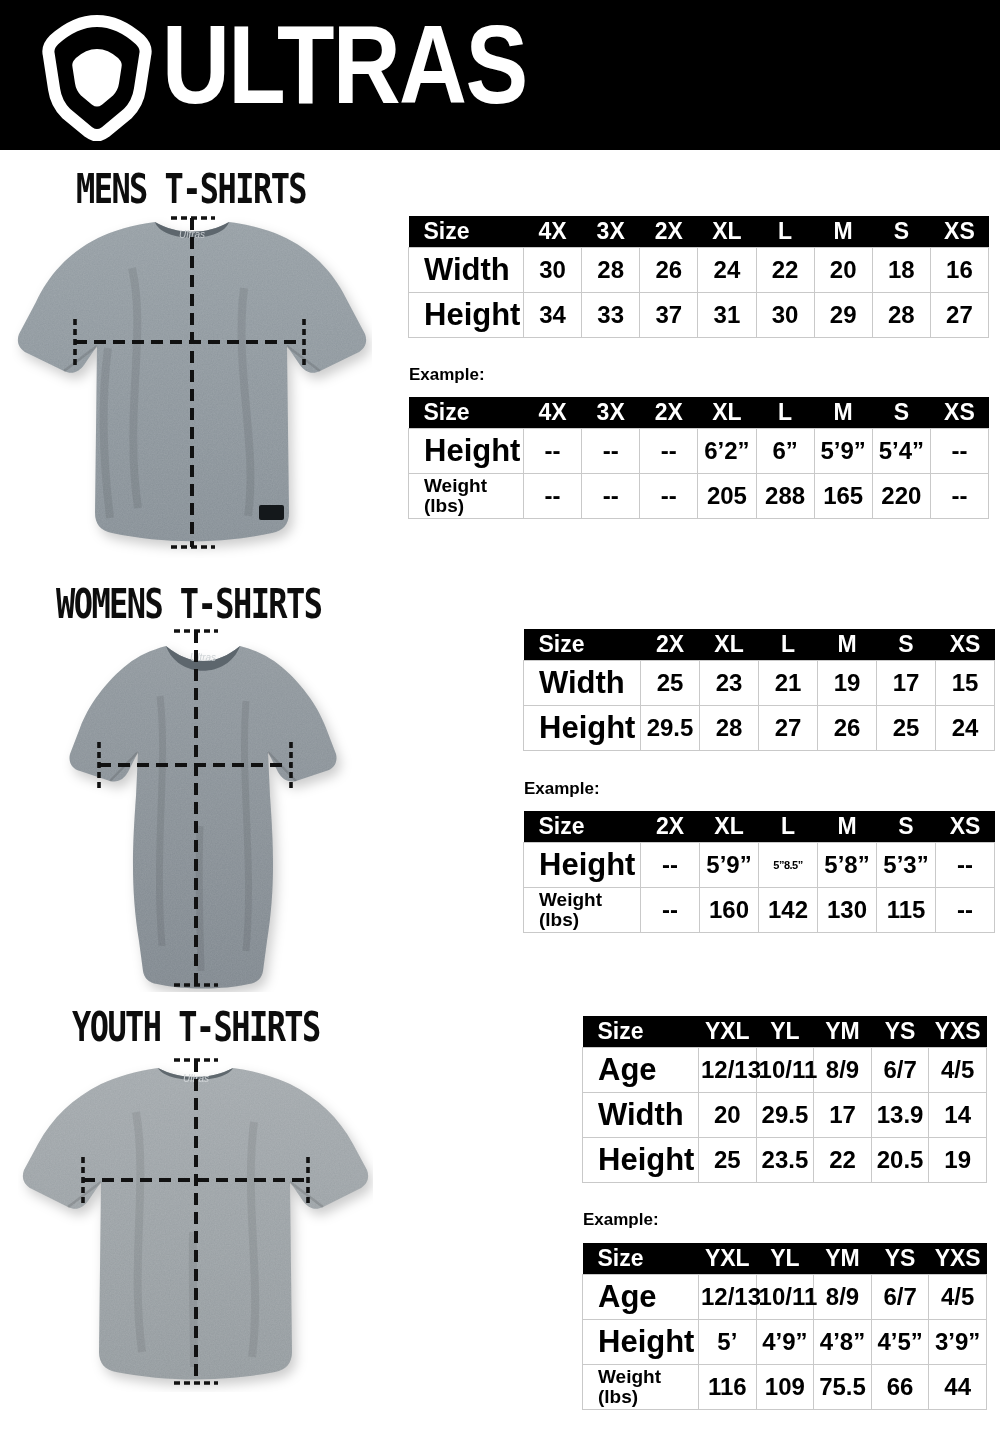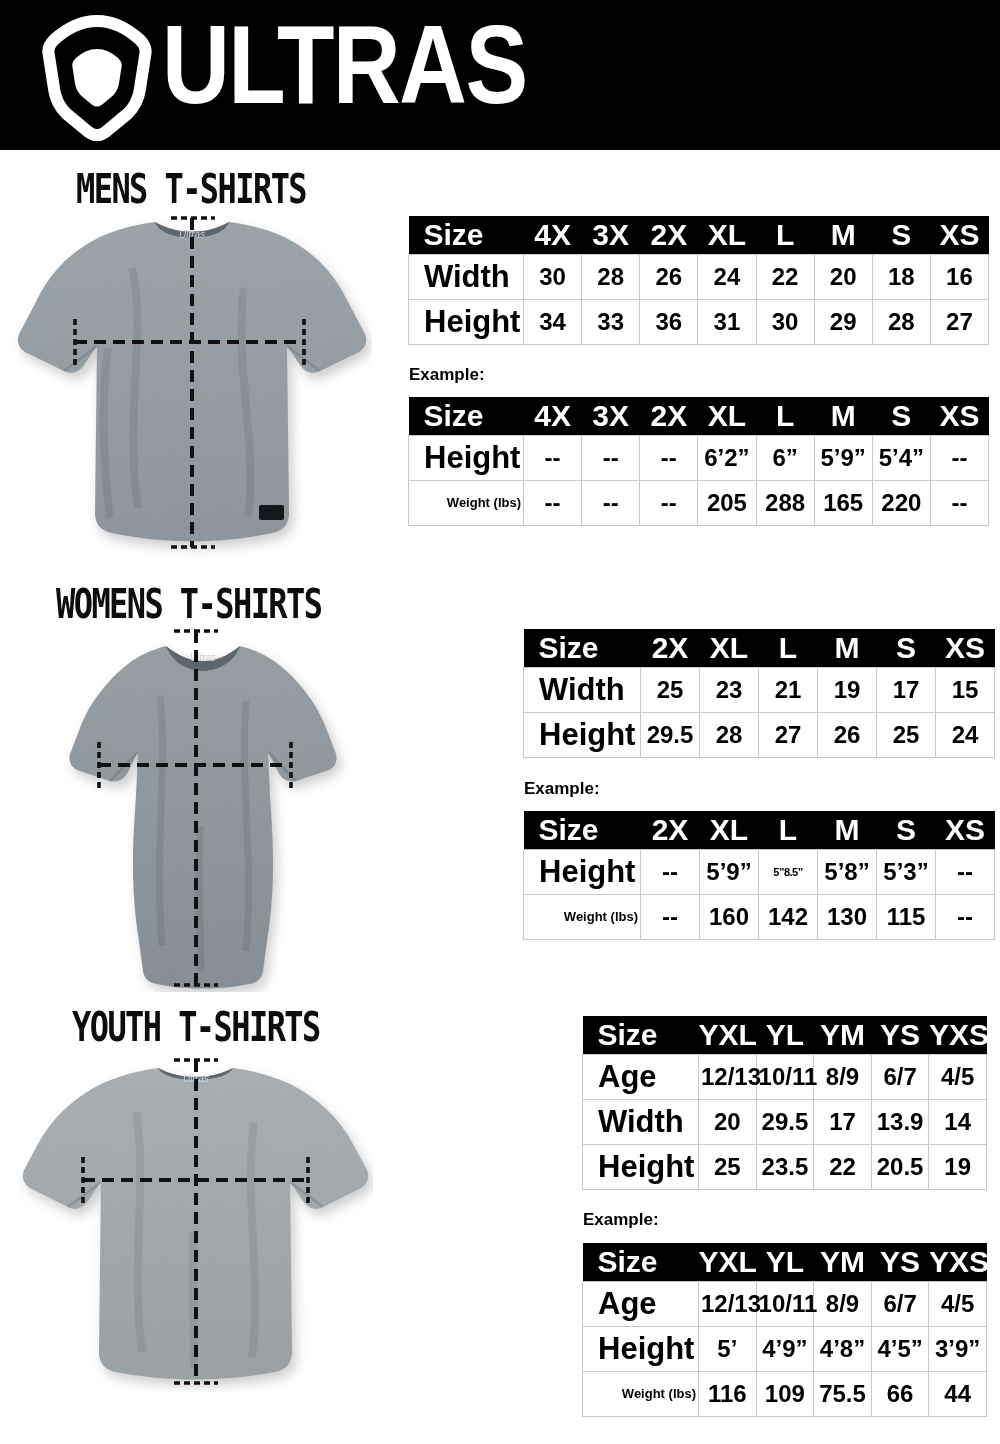--- a/index.html
+++ b/index.html
@@ -38,31 +38,31 @@
   #mens-title   { left:76px; top:169px; }
   #womens-title { left:56px; top:584px; }
   #youth-title  { left:72px; top:1007px; }
 
   
   table.size-table {
     position:absolute; border-collapse:collapse; table-layout:fixed;
     background:#ffffff;
   }
   table.size-table th {
-    background:#000000; color:#ffffff; font-weight:bold; font-size:30px;
-    height:38px; text-align:center; border:none; padding:0;
+    background:#000000; color:#ffffff; font-weight:bold; font-size:23px;
+    height:31px; text-align:center; border:none; padding:0;
   }
   table.size-table th.lbl { text-align:left; padding-left:15px; }
   table.size-table td {
     font-weight:bold; font-size:24px; color:#000000; text-align:center;
     height:45px; border:1px solid #c9c9c9; padding:0 2px;
     vertical-align:middle;
   }
   table.size-table td.lbl { text-align:left; padding-left:15px; font-size:31px; }
-  table.size-table td.two-line { font-size:13px; line-height:1.05;text-align:right; }
+  table.size-table td.two-line { font-size:19px; line-height:1.05; }
   table.size-table td.small { font-size:11px; letter-spacing:-0.5px; }
 
   #mens-size-table    { left:408px; top:216px;  width:581px; }
   #mens-example-table { left:408px; top:397px;  width:581px; }
   #womens-size-table    { left:523px; top:629px; width:472px; }
   #womens-example-table { left:523px; top:811px; width:472px; }
   #youth-size-table    { left:582px; top:1016px; width:405px; }
   #youth-example-table { left:582px; top:1243px; width:405px; }
 
   .example-label { position:absolute; font-weight:bold; font-size:17px; color:#000000; }
@@ -225,21 +225,21 @@
         <td>24</td>
         <td>22</td>
         <td>20</td>
         <td>18</td>
         <td>16</td>
       </tr>
       <tr>
         <td class="lbl">Height</td>
         <td>34</td>
         <td>33</td>
-        <td>36</td>
+        <td>37</td>
         <td>31</td>
         <td>30</td>
         <td>29</td>
         <td>28</td>
         <td>27</td>
       </tr>
     </tbody>
   </table>
 <div class="example-label" id="mens-example-label">Example:</div>
 <table class="size-table" id="mens-example-table">

